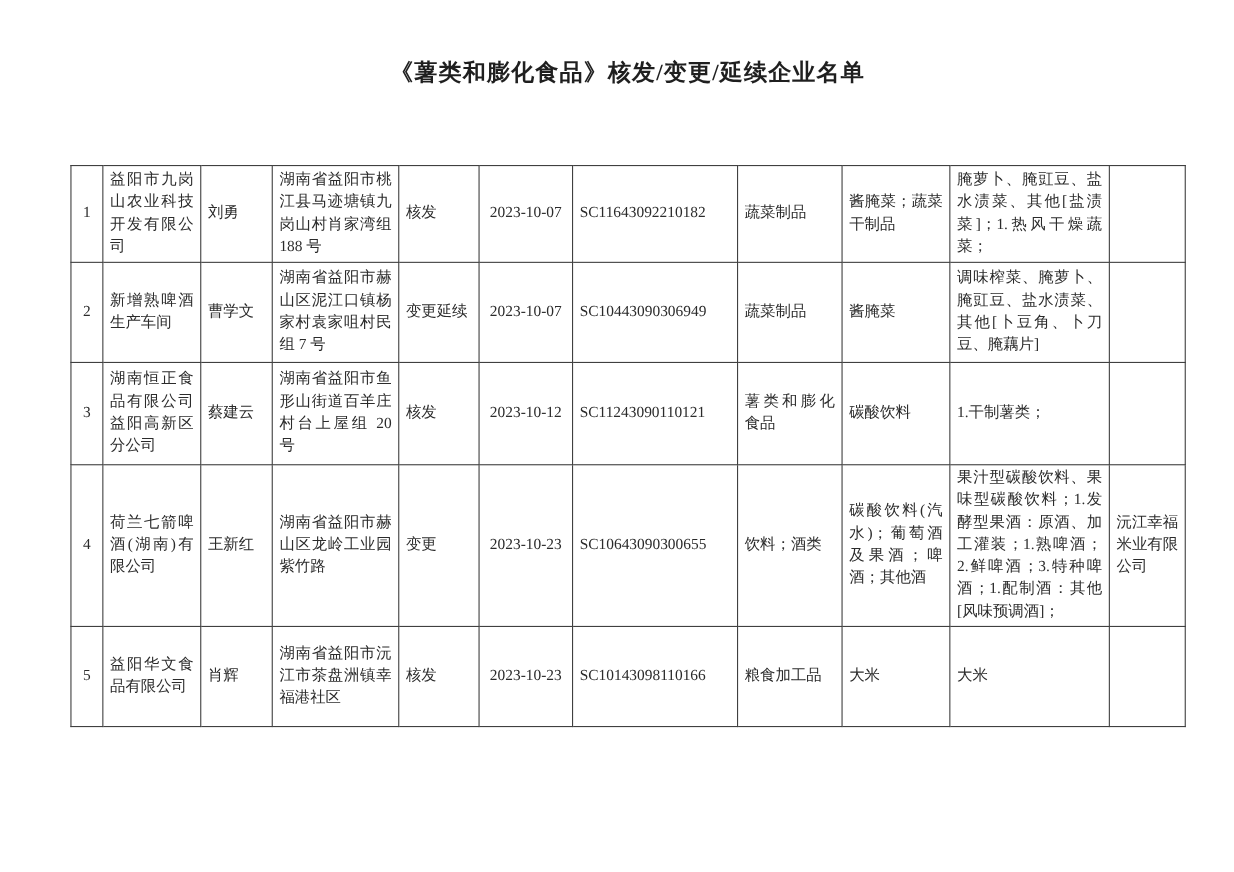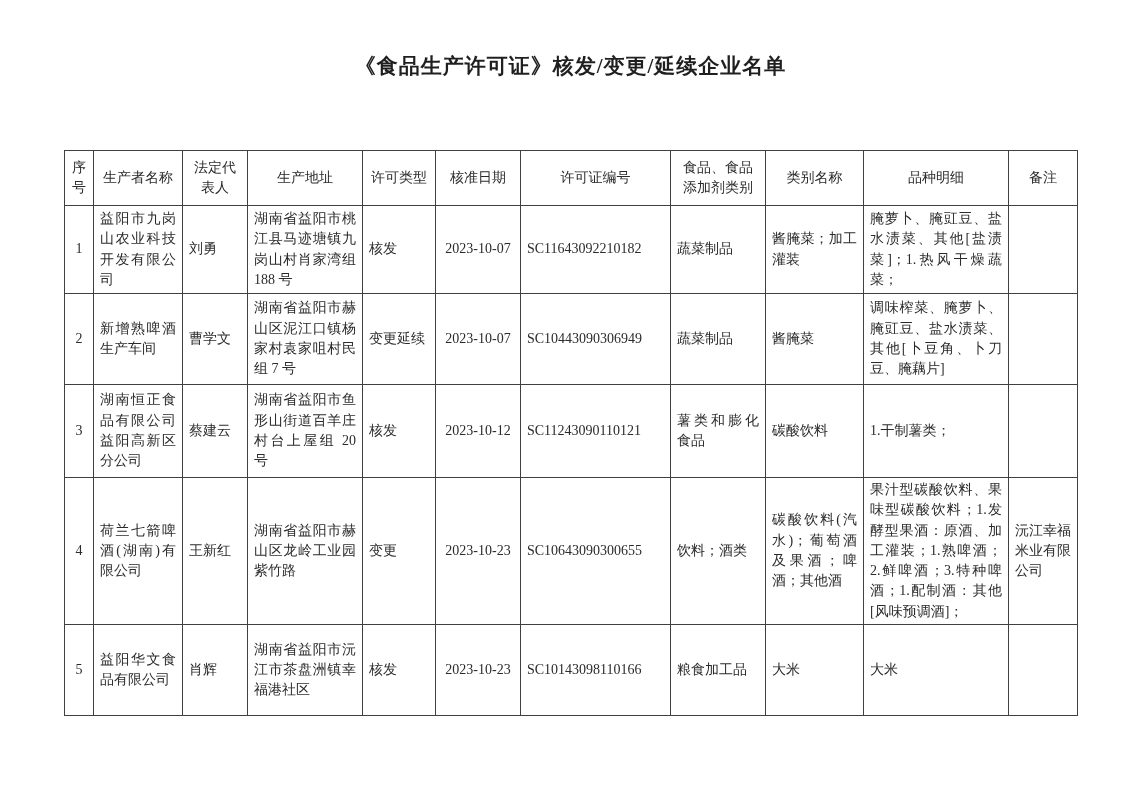--- a/index.html
+++ b/index.html
@@ -47,61 +47,48 @@
   tr.r4{height:145px;}
   tr.r5{height:91px;}
   col.c1{width:29px;}  col.c2{width:89px;}  col.c3{width:65px;}
   col.c4{width:115px;} col.c5{width:73px;}  col.c6{width:85px;}
   col.c7{width:150px;} col.c8{width:95px;}  col.c9{width:98px;}
   col.c10{width:145px;}col.c11{width:69px;}
 </style>
 </head>
 <body>
 
-<div class="page-title">《食品生产许可证》核发/变更/延续企业名单</div>
+<div class="page-title">《薯类和膨化食品》核发/变更/延续企业名单</div>
 
 <table class="doc-table">
   <colgroup>
     <col class="c1">
       <col class="c2">
       <col class="c3">
       <col class="c4">
       <col class="c5">
     <col class="c6">
       <col class="c7">
       <col class="c8">
       <col class="c9">
       <col class="c10">
       <col class="c11">
   </colgroup>
   <tbody>
-    <tr class="h-head">
-      <th>序号</th>
-      <th>生产者名称</th>
-      <th>法定代表人</th>
-      <th>生产地址</th>
-      <th>许可类型</th>
-      <th>核准日期</th>
-      <th>许可证编号</th>
-      <th>食品、食品添加剂类别</th>
-      <th>类别名称</th>
-      <th>品种明细</th>
-      <th>备注</th>
-    </tr>
 
     <tr class="r1">
       <td class="center">1</td>
       <td>益阳市九岗山农业科技开发有限公司</td>
       <td>刘勇</td>
       <td>湖南省益阳市桃江县马迹塘镇九岗山村肖家湾组188 号</td>
       <td>核发</td>
       <td class="center">2023-10-07</td>
       <td>SC11643092210182</td>
       <td>蔬菜制品</td>
-      <td>酱腌菜；加工灌装</td>
+      <td>酱腌菜；蔬菜干制品</td>
       <td>腌萝卜、腌豇豆、盐水渍菜、其他[盐渍菜]；1.热风干燥蔬菜；</td>
       <td></td>
     </tr>
 
     <tr class="r2">
       <td class="center">2</td>
       <td>新增熟啤酒生产车间</td>
       <td>曹学文</td>
       <td>湖南省益阳市赫山区泥江口镇杨家村袁家咀村民组 7 号</td>
       <td>变更延续</td>

